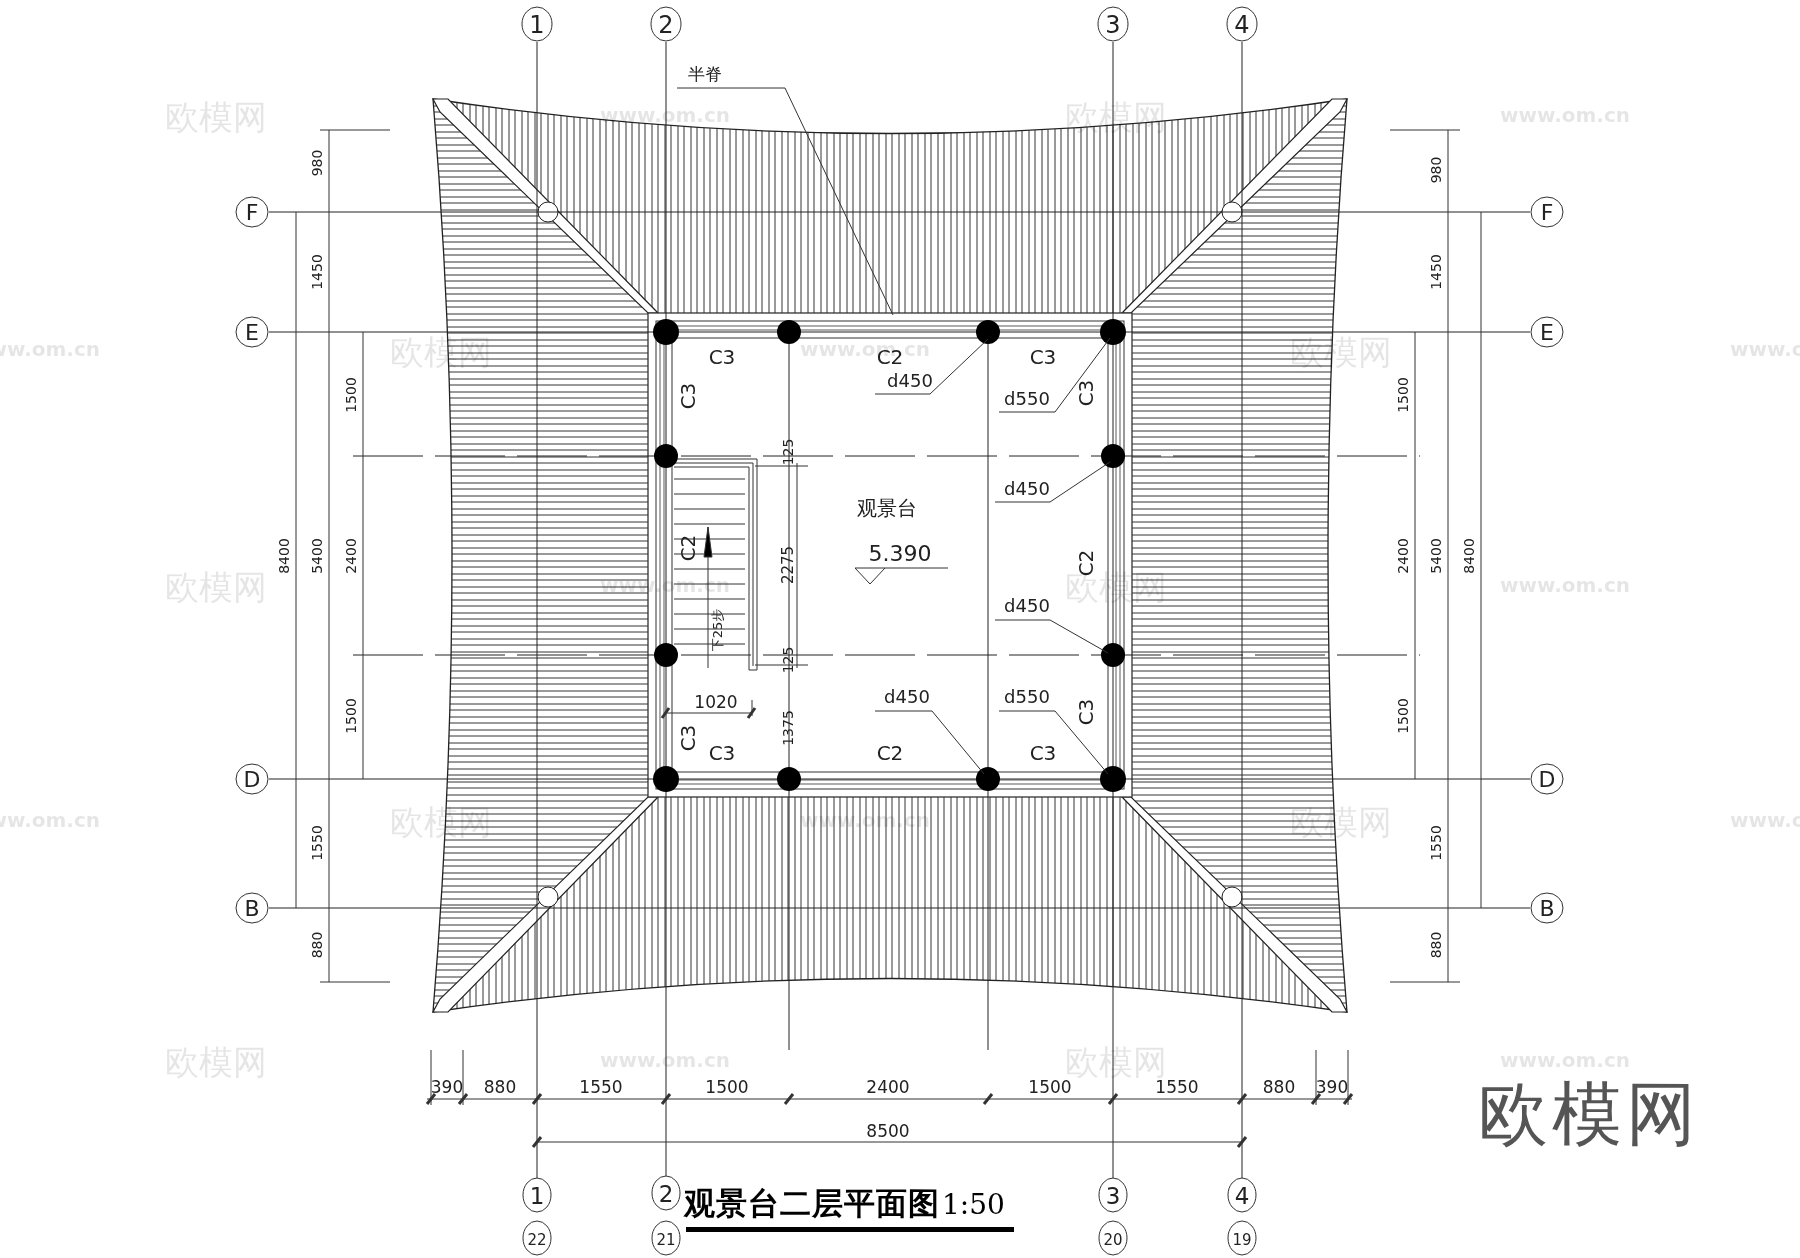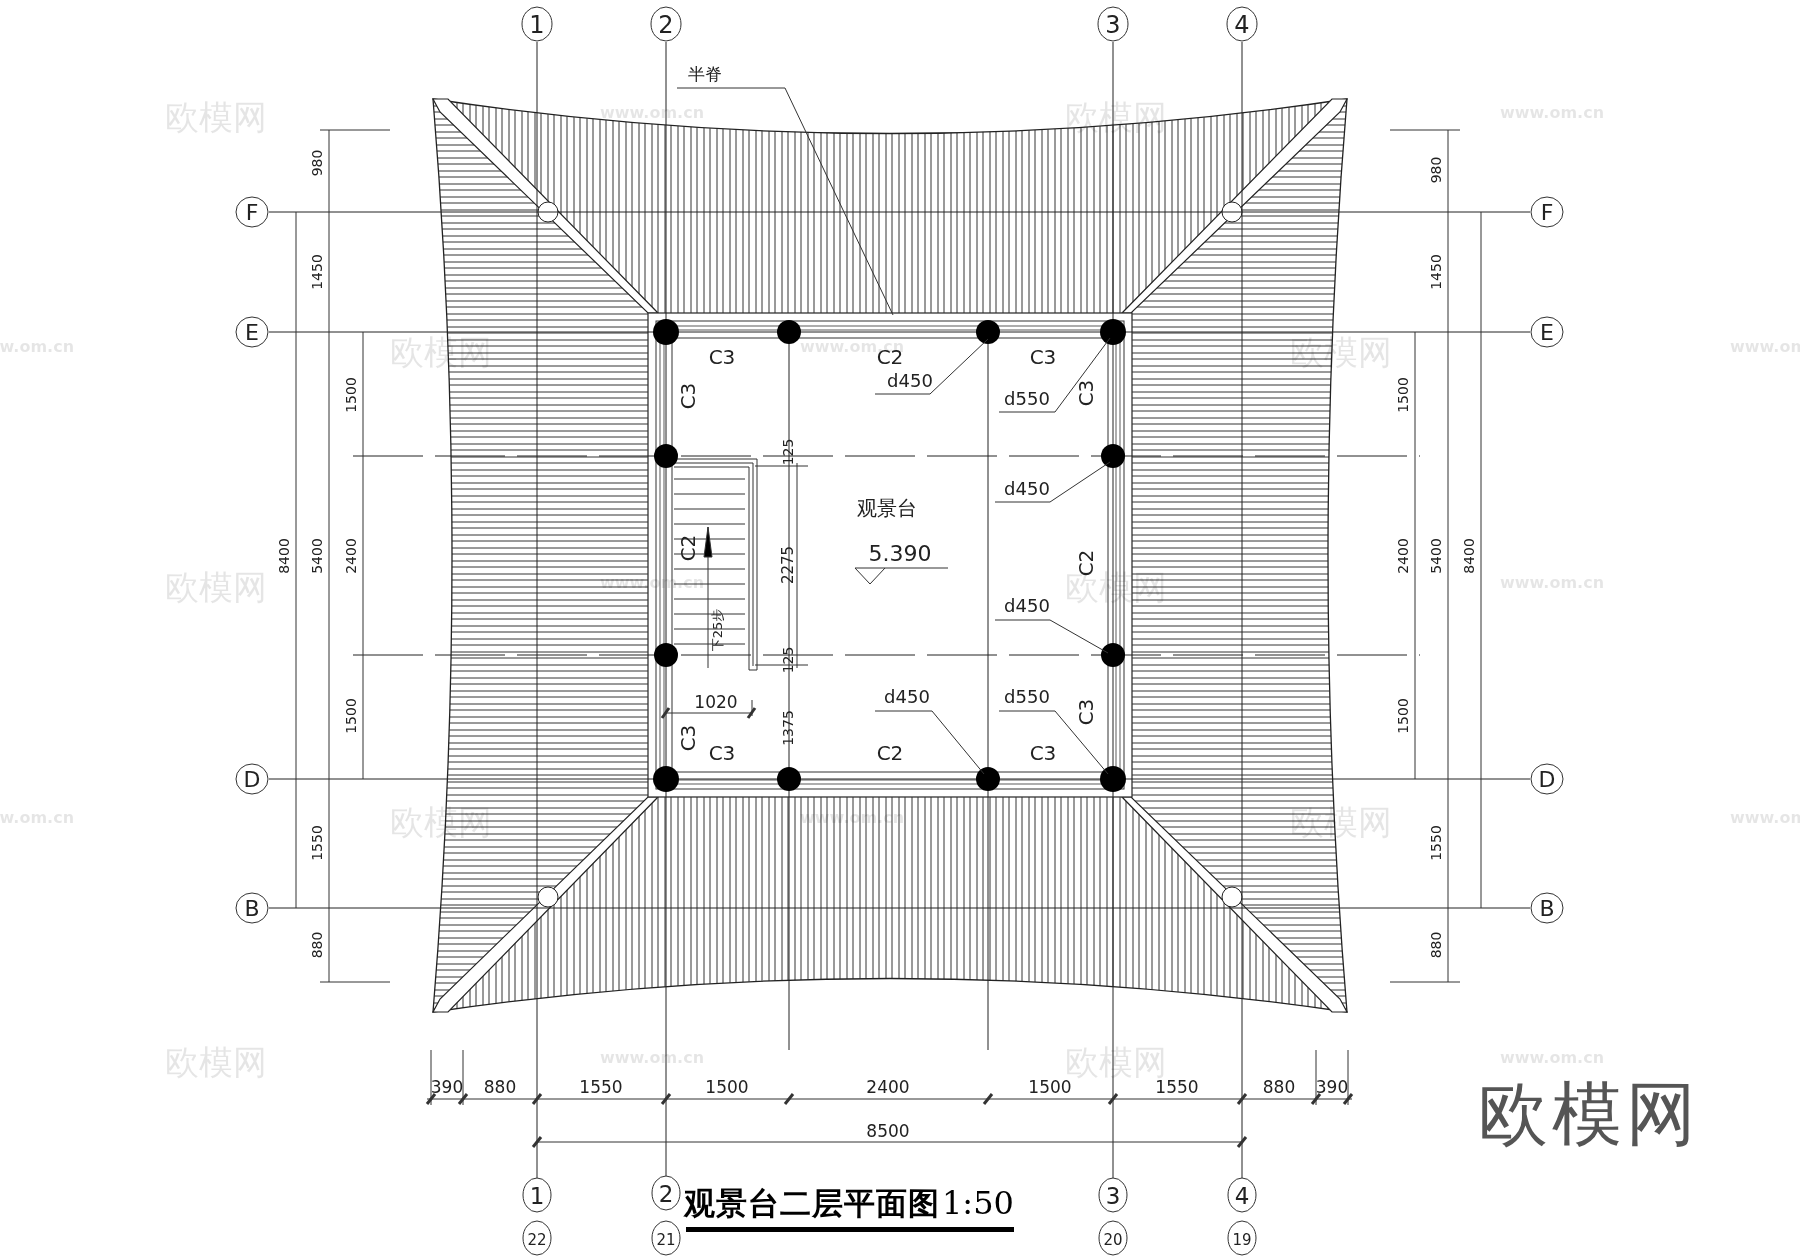--- a/index.html
+++ b/index.html
@@ -1,25 +1,25 @@
 <!DOCTYPE html>
 <html><head>
 <meta charset="utf-8">
 <style>
   html,body{margin:0;padding:0;background:#fff;}
   body{width:1800px;height:1258px;position:relative;overflow:hidden;font-family:"DejaVu Sans",sans-serif;}
   #drawing{position:absolute;left:0;top:0;}
   .cad-text{font-family:"DejaVu Sans",sans-serif;fill:#222;}
   .title{position:absolute;left:684px;top:1183px;font-family:"DejaVu Serif",serif;font-weight:bold;font-size:31px;color:#000;letter-spacing:1px;white-space:nowrap;}
-  .title .scale{font-weight:normal;font-size:32px;letter-spacing:0;margin-left:2px;}
+  .title .scale{font-weight:normal;font-size:28px;letter-spacing:0;margin-left:2px;}
   .title-underline{position:absolute;left:686px;top:1227px;width:328px;height:5px;background:#000;}
   .logo{position:absolute;left:1478px;top:1068px;font-size:70px;color:#555;font-family:"DejaVu Sans",sans-serif;letter-spacing:4px;}
   .wm{position:absolute;color:rgba(0,0,0,0.10);font-family:"DejaVu Sans",sans-serif;white-space:nowrap;pointer-events:none;}
   .wm.big{font-size:34px;}
-  .wm.url{font-size:16px;font-weight:bold;}
+  .wm.url{font-size:20px;font-weight:bold;}
 </style>
 </head>
 <body>
 
 <svg id="drawing" width="1800" height="1258" viewBox="0 0 1800 1258" xmlns="http://www.w3.org/2000/svg">
   <defs>
     <clipPath id="roofTop">
         <path d="M433,99 Q890,168 1347,99 L1131,313 L648,313 Z"></path>
       </clipPath>
     <clipPath id="roofBottom">

